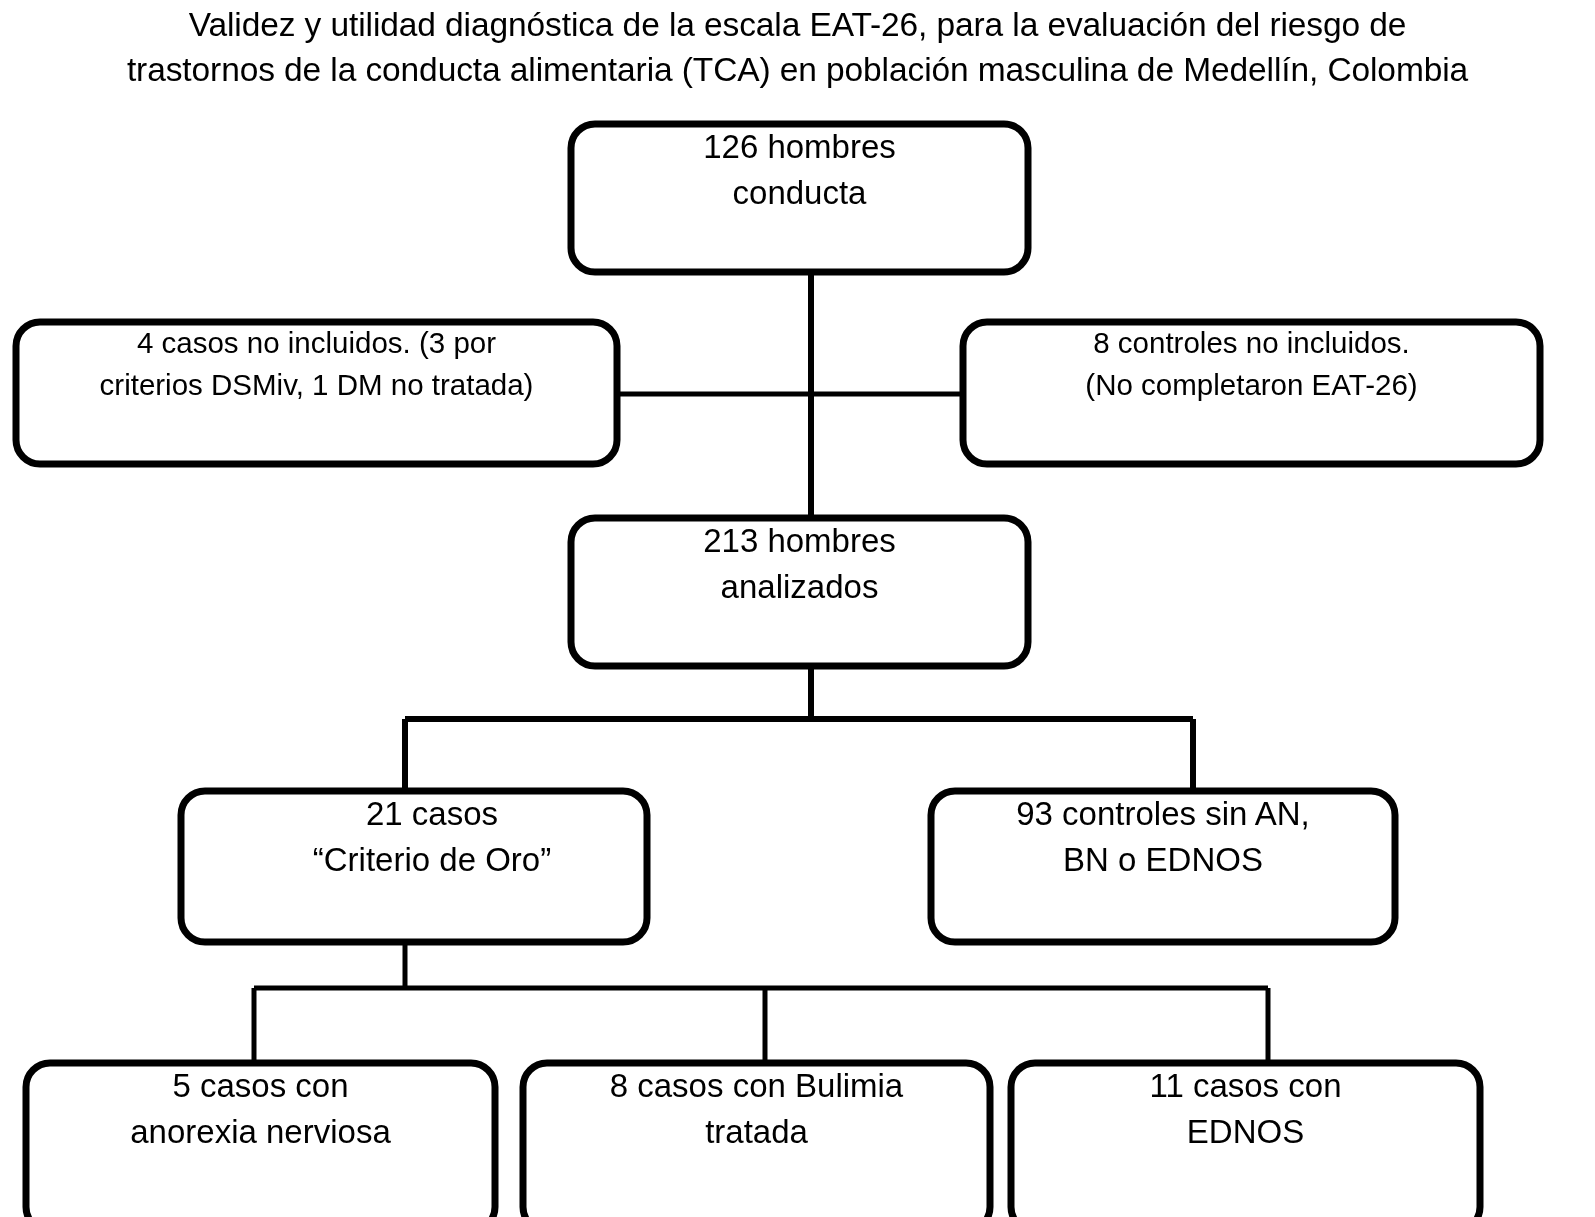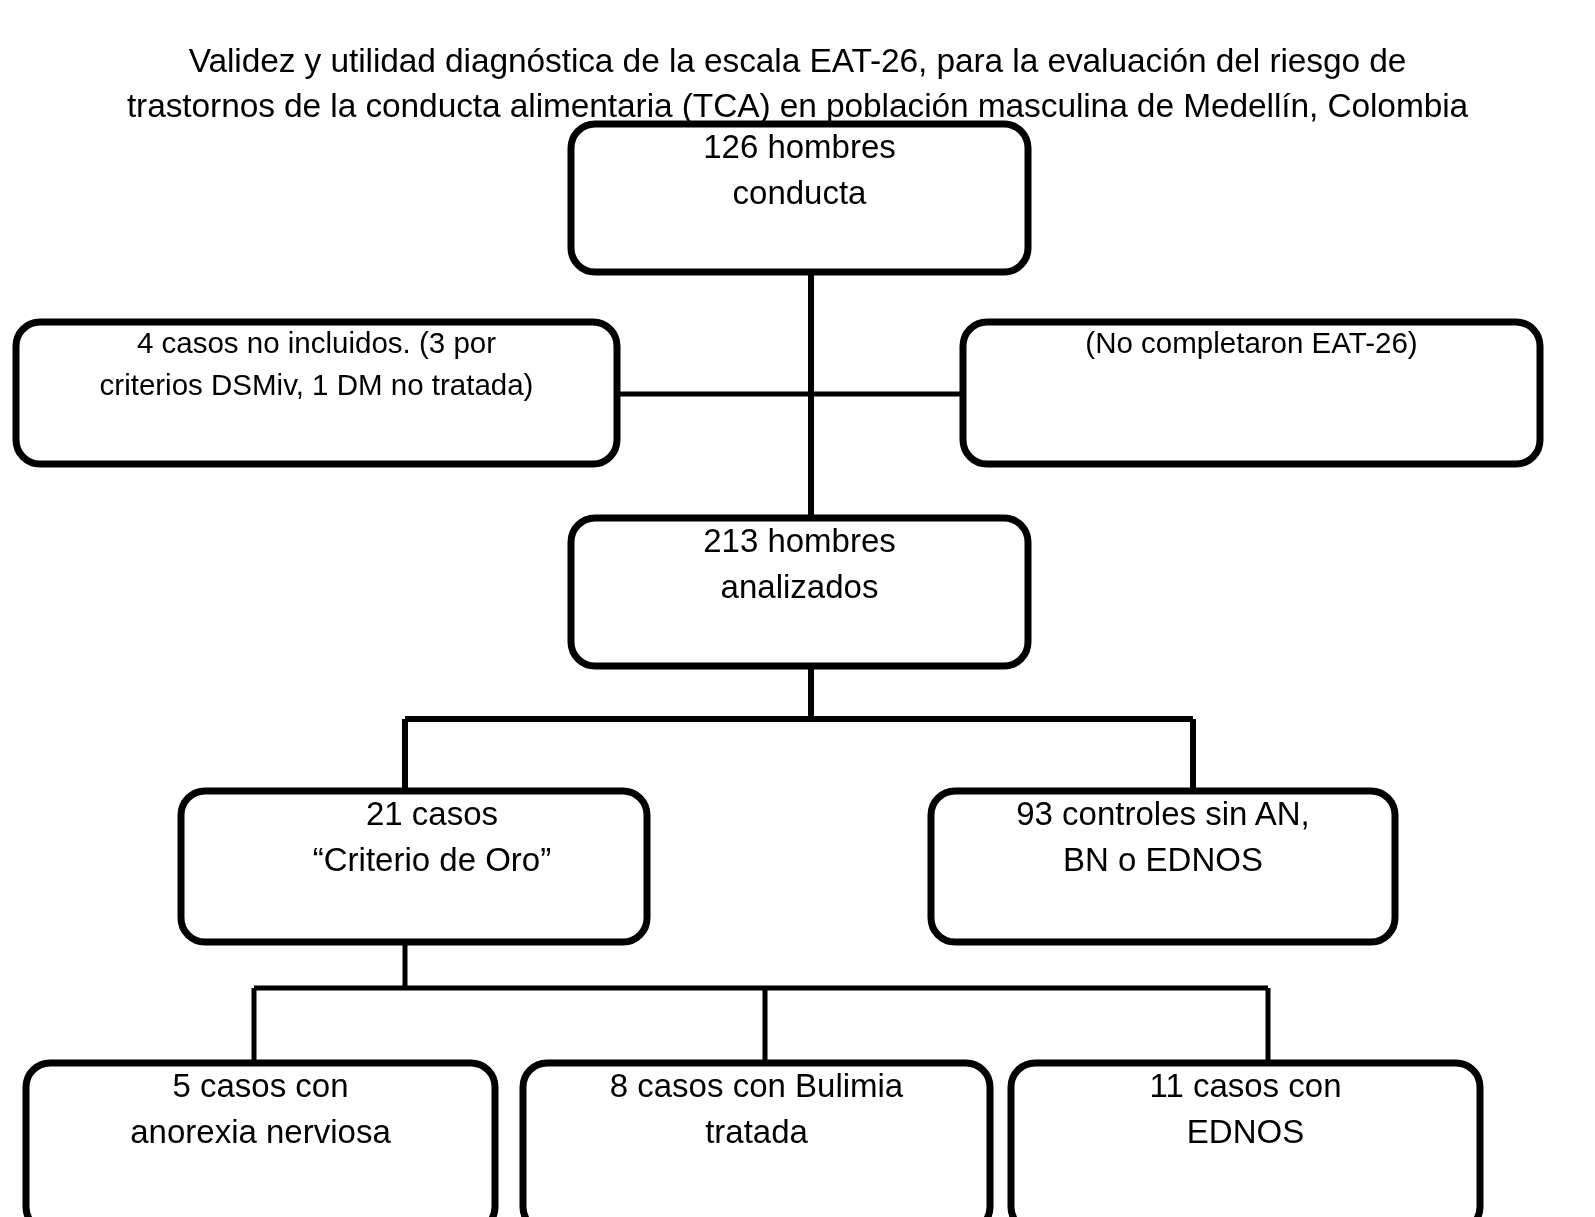--- a/index.html
+++ b/index.html
@@ -27,21 +27,20 @@
     position: absolute;
     left: 0;
     top: 2px;
     width: 1595px;
     text-align: center;
     font-size: 33.5px;
     line-height: 45px;
     letter-spacing: -0.1px;
     color: #000000;
     white-space: nowrap;
-    margin-top: 36px;
   }
   .title .tline {
     display: block;
   }
 
   
   #flow-svg {
     position: absolute;
     left: 0;
     top: 0;
@@ -118,20 +117,21 @@
     <span>126 hombres</span>
     <span>conducta</span>
   </div>
 
   <div class="node-text small" style="left:16px; top:322px; width:601px; height:142px;">
     <span>4 casos no incluidos. (3 por</span>
     <span>criterios DSMiv, 1 DM no tratada)</span>
   </div>
 
   <div class="node-text small" style="left:963px; top:322px; width:577px; height:142px;">
+    <span>8 controles no incluidos.</span>
     <span>(No completaron EAT-26)</span>
   </div>
 
   <div class="node-text" style="left:571px; top:518px; width:457px; height:148px;">
     <span>213 hombres</span>
     <span>analizados</span>
   </div>
 
   <div class="node-text" style="left:199px; top:791px; width:466px; height:151px;">
     <span>21 casos</span>

